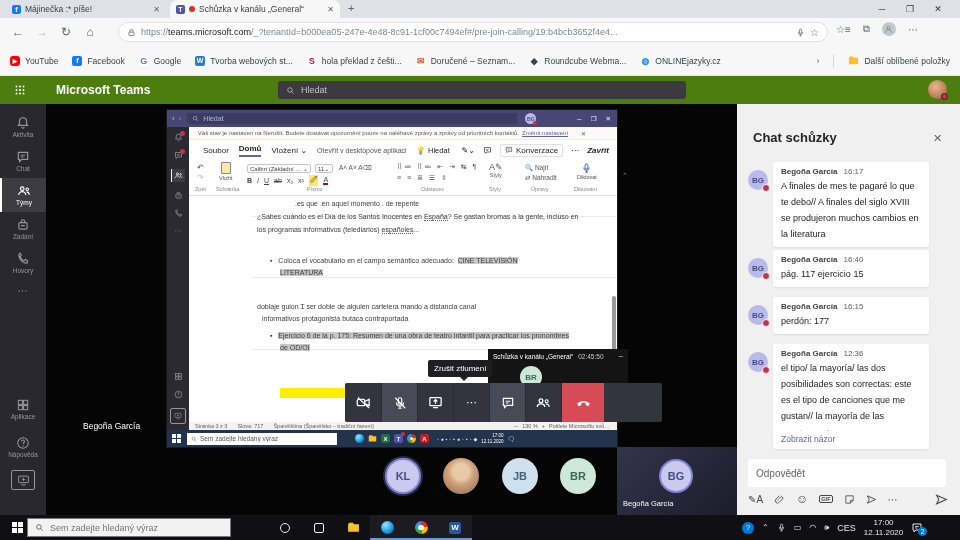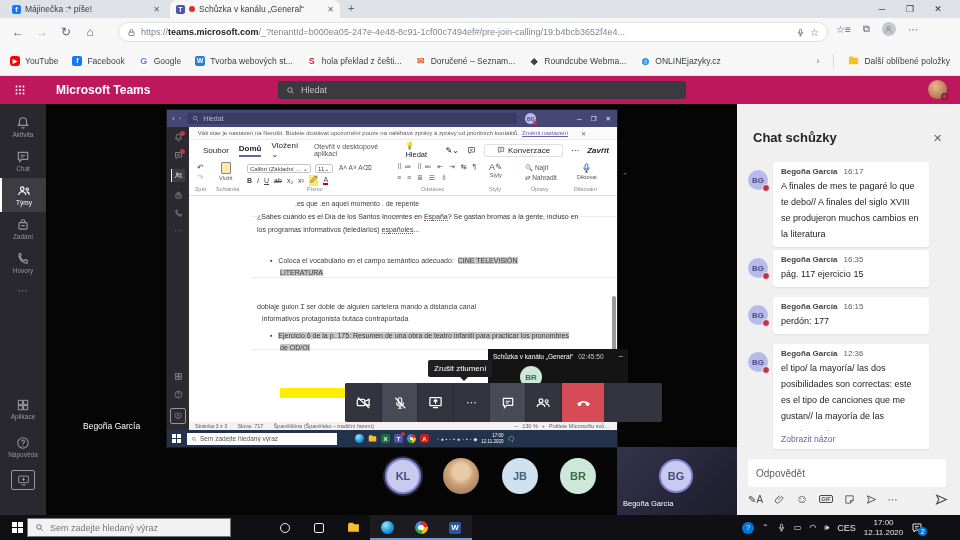--- a/index.html
+++ b/index.html
@@ -12,27 +12,27 @@
 
 #tabstrip{left:0;top:0;width:960px;height:18px;background:#dee1e6;}
 .tab{height:18px;display:flex;align-items:center;gap:4px;padding:0 6px;font-size:8.5px;color:#3c4043;}
 .tab.active{background:#f7f7f7;border-radius:7px 7px 0 0;}
 .tab .close{margin-left:auto;color:#5f6368;font-size:8px;}
 .favicon{width:9px;height:9px;border-radius:2px;display:flex;align-items:center;justify-content:center;color:#fff;font-size:7px;font-weight:bold;flex:0 0 auto;}
 #addrbar{left:0;top:18px;width:960px;height:28px;background:#f7f7f7;display:flex;align-items:center;}
 .navbtn{width:24px;text-align:center;font-size:12px;color:#5f6368;}
 #urlfield{left:118px;top:22px;width:710px;height:20px;background:#fff;border:1px solid #e0e0e0;border-radius:10px;display:flex;align-items:center;padding:0 8px;gap:5px;}
 #urltext{font-size:9px;color:#80868b;flex:1;}
-#urltext b{color:#202124;font-weight:bold;}
+#urltext b{color:#202124;font-weight:normal;}
 .wctl{font-size:9px;color:#333;width:28px;text-align:center;}
 #bookmarks{left:0;top:46px;width:960px;height:30px;background:#f7f7f7;border-bottom:1px solid #e4e6e8;display:flex;align-items:center;padding:0 10px;gap:14px;}
 .bm{display:flex;align-items:center;gap:5px;font-size:8.5px;color:#3c4043;white-space:nowrap;}
 .bmicon{width:10px;height:10px;border-radius:2px;display:flex;align-items:center;justify-content:center;color:#fff;font-size:7px;font-weight:bold;flex:0 0 auto;}
 
-#theader{left:0;top:76px;width:960px;height:28px;background:#be185d;display:flex;align-items:center;}
+#theader{left:0;top:76px;width:960px;height:28px;background:#4d7c0f;display:flex;align-items:center;}
 #tsearch{left:278px;top:81px;width:408px;height:18px;background:#3b3a41;border-radius:3px;display:flex;align-items:center;padding:0 8px;gap:6px;color:#c8c6c4;font-size:9px;}
 #rail{left:0;top:104px;width:46px;height:411px;background:#29282e;}
 .ritem{width:46px;height:34px;display:flex;flex-direction:column;align-items:center;justify-content:center;color:#96959b;gap:1px;}
 .ritem .rlbl{font-size:6.5px;}
 .ritem.sel{background:#3d3c43;color:#fff;border-left:2px solid #fff;}
 
 #stage{left:46px;top:104px;width:691px;height:411px;background:#050505;overflow:hidden;}
 
 #shwin{left:121px;top:6px;width:450px;height:337px;background:#fff;box-shadow:0 0 0 1px #1a1a1a;}
 #shtitle{left:0;top:0;width:450px;height:17px;background:#464775;display:flex;align-items:center;color:#fff;}
@@ -436,21 +436,21 @@
       <span><span>Vložení</span> ⌄</span>
       <span style="font-size:7px;color:#555;">Otevřít v desktopové aplikaci</span>
       <span style="font-size:7.5px;">💡 <span>Hledat</span></span>
       <span style="margin-left:auto;display:flex;align-items:center;gap:8px;">
         <span>✎⌄</span>
         <span>
             <svg width="9" height="9" color="#444">
               <use href="#i-chat" width="9" height="9"></use>
             </svg>
           </span>
-        <span style="display:flex;align-items:center;gap:3px;border:1px solid #e0e0e0;border-radius:2px;padding:1px 12px;">
+        <span style="display:flex;align-items:center;gap:3px;border:1px solid #e0e0e0;border-radius:2px;padding:1px 4px;">
             <svg width="8" height="8" color="#444">
               <use href="#i-chat" width="8" height="8"></use>
             </svg>
             <span>Konverzace</span>
           </span>
         <span>⋯</span>
         <span style="font-weight:bold;font-style:italic;">Zavřít</span>
       </span>
     </div>
 
@@ -637,21 +637,21 @@
   </div>
 
   <div class="msg" style="top:146px;">
     <span class="mavatar">
         <span>BG</span>
         <span class="mdot"></span>
       </span>
     <span class="mcard">
       <span class="mhead">
           <b>Begoña García</b>
-          <span>16:35</span>
+          <span>16:40</span>
         </span>
       <div class="mbody">pág. 117 ejercicio 15</div>
     </span>
   </div>
 
   <div class="msg" style="top:193px;">
     <span class="mavatar">
         <span>BG</span>
         <span class="mdot"></span>
       </span>

